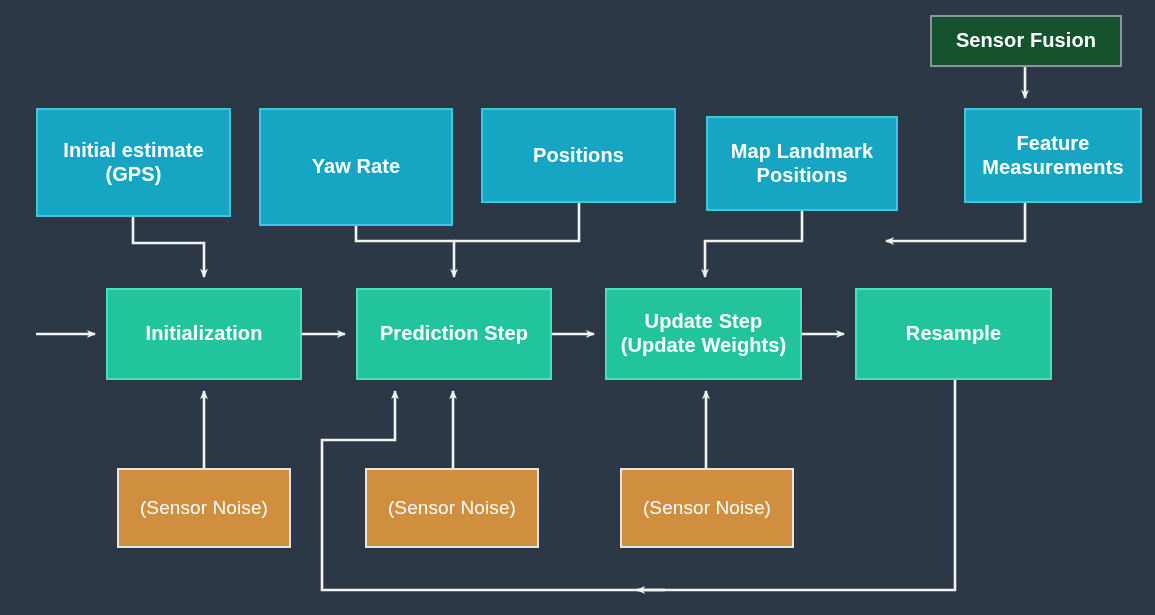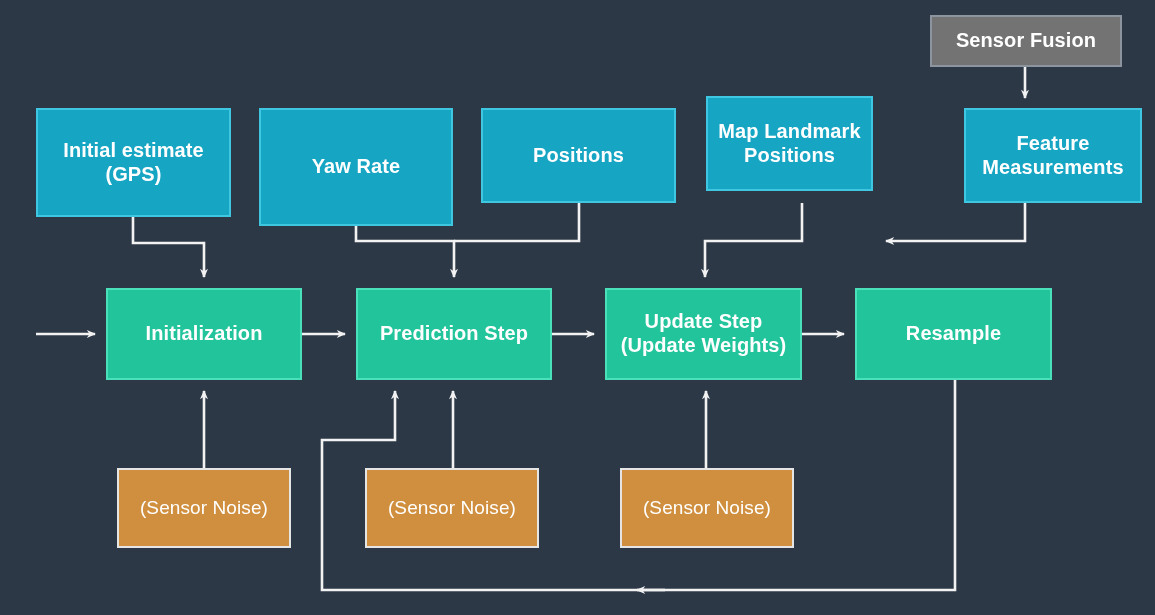--- a/index.html
+++ b/index.html
@@ -50,21 +50,21 @@
     font-size: 20px;
     font-weight: 700;
   }
   .node.noise {
     background: #cf8f3e;
     border: 2px solid #e5e5e5;
     font-size: 19px;
     font-weight: 400;
   }
   .node.group {
-    background: #737373;
+    background: #14532d;
     border: 2px solid #8b949f;
     font-size: 20px;
     font-weight: 700;
   }
 </style>
 </head>
 <body>
 
 <div id="stage">
 
@@ -116,21 +116,21 @@
   <div class="node src" style="left:36px; top:108px; width:195px; height:109px;">
     <span>Initial estimate
 (GPS)</span>
   </div>
   <div class="node src" style="left:259px; top:108px; width:194px; height:118px;">
     <span>Yaw Rate</span>
   </div>
   <div class="node src" style="left:481px; top:108px; width:195px; height:95px;">
     <span>Positions</span>
   </div>
-  <div class="node src" style="left:706px; top:96px; width:167px; height:95px;">
+  <div class="node src" style="left:706px; top:116px; width:192px; height:95px;">
     <span>Map Landmark
 Positions</span>
   </div>
   <div class="node src" style="left:928px; top:108px; width:178px; height:95px;margin-left:36px;">
     <span>Feature
 Measurements</span>
   </div>
 
   <div class="node proc" style="left:106px; top:288px; width:196px; height:92px;">
     <span>Initialization</span>

